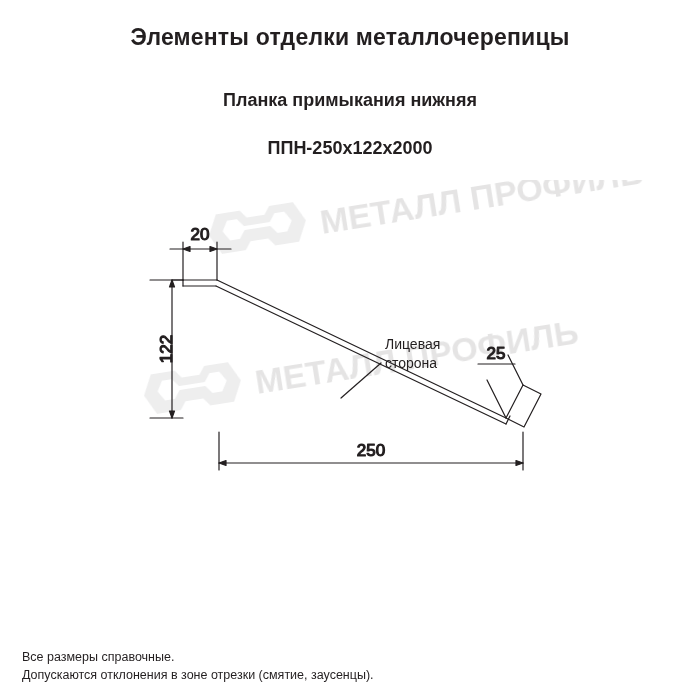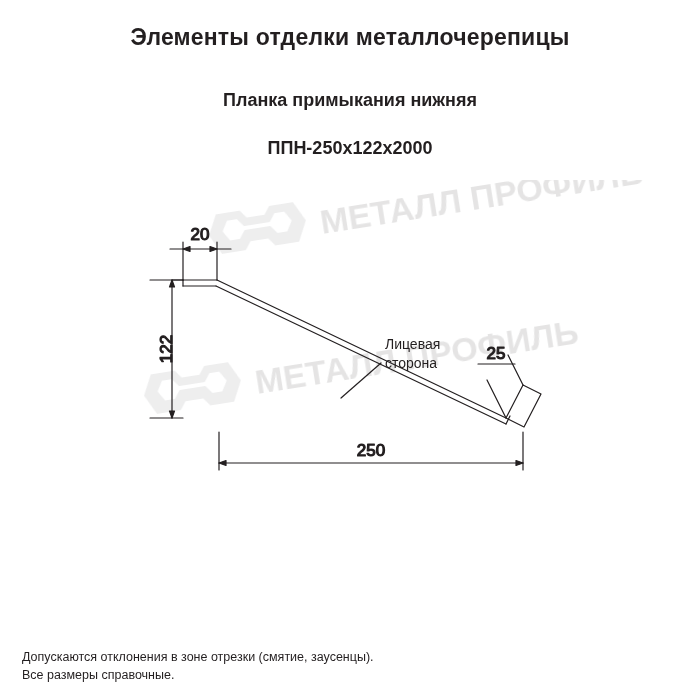--- a/index.html
+++ b/index.html
@@ -162,17 +162,17 @@
       <g>
         <path d="M341 218 L381 183"></path>
       </g>
     </g>
 
     <text x="385" y="169" font-size="14">Лицевая</text>
     <text x="385" y="188" font-size="14">сторона</text>
   </svg>
 
   <div class="footer">
+    <div>Все размеры справочные.</div>
     <div>Допускаются отклонения в зоне отрезки (смятие, заусенцы).</div>
-    <div>Все размеры справочные.</div>
   </div>
 
 </div>
 
 </body></html>

